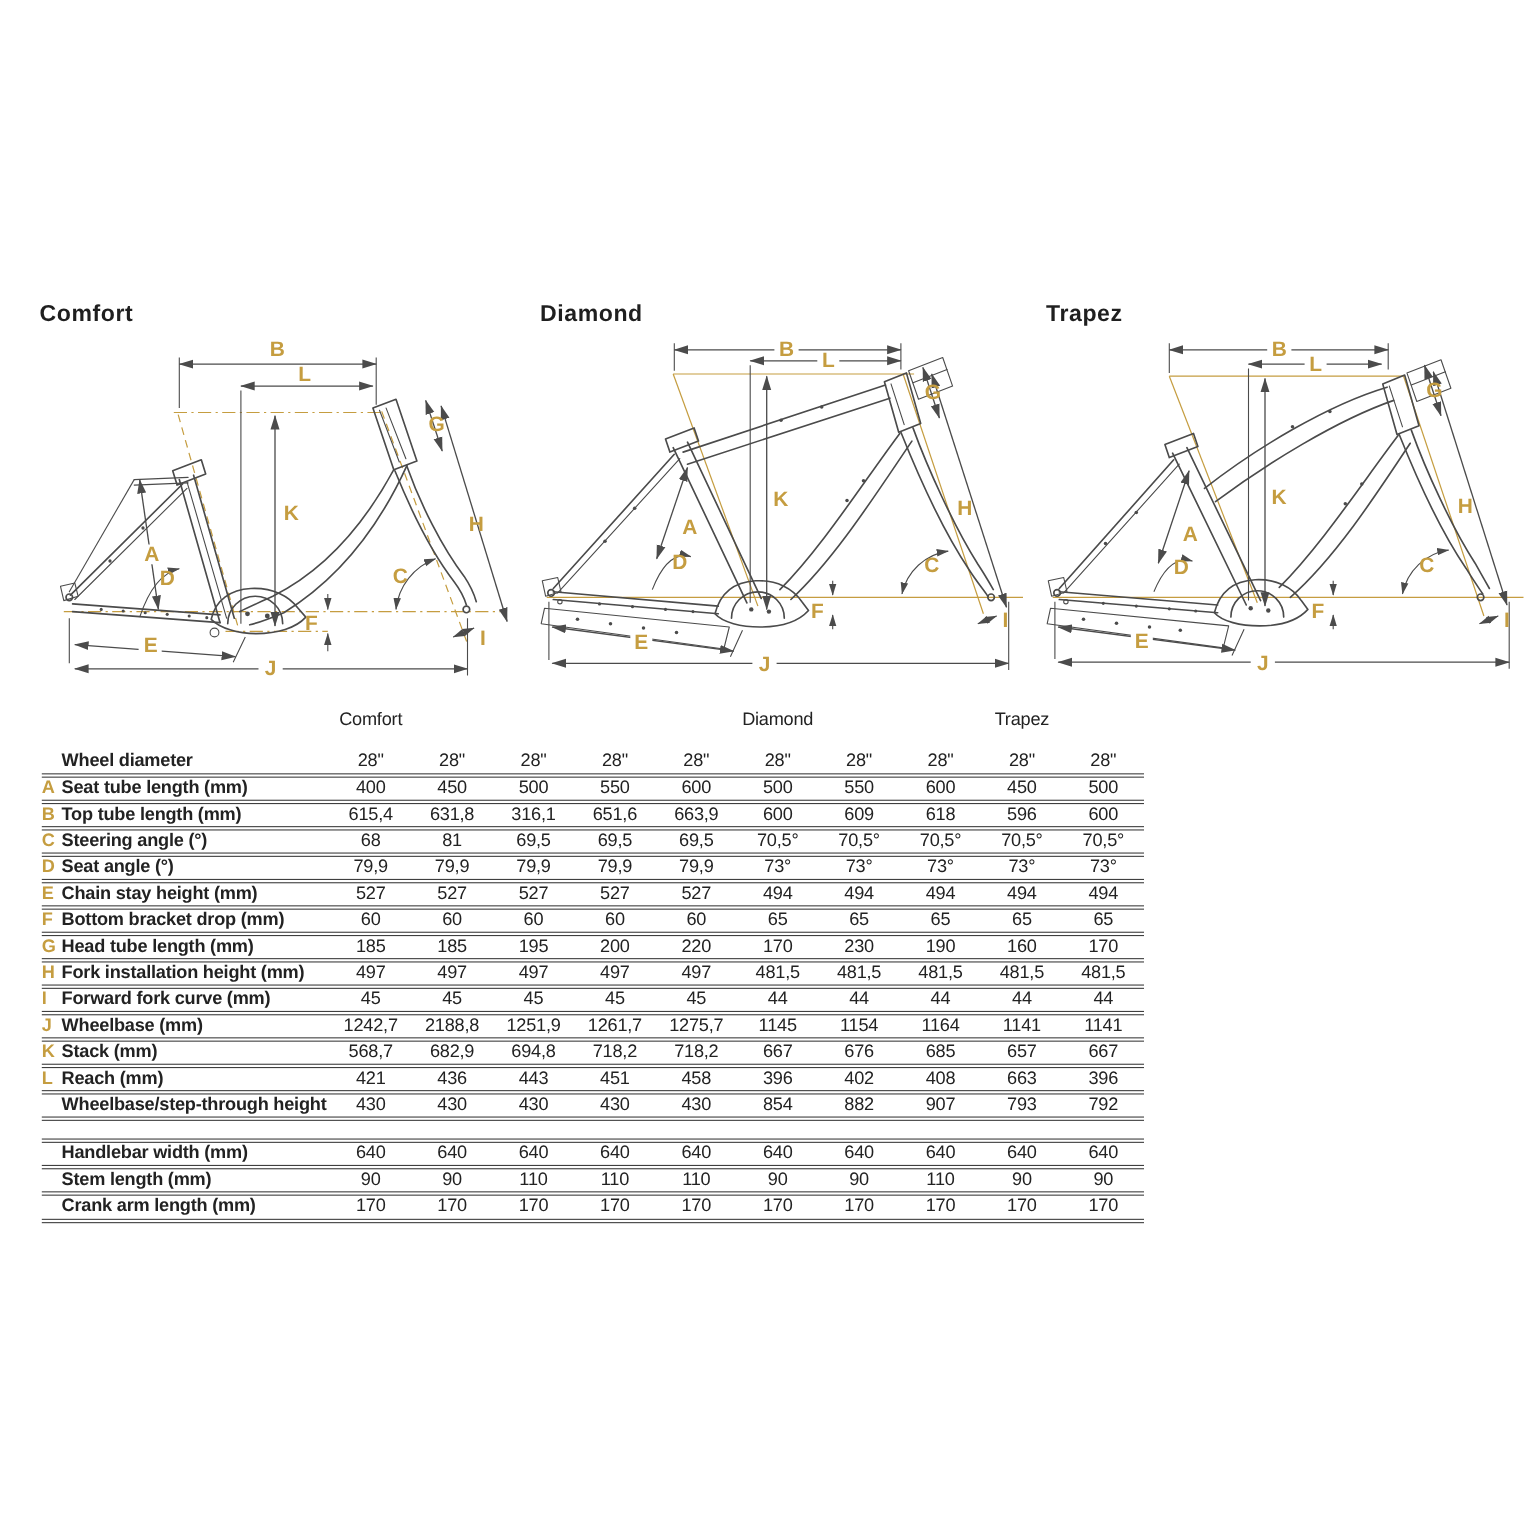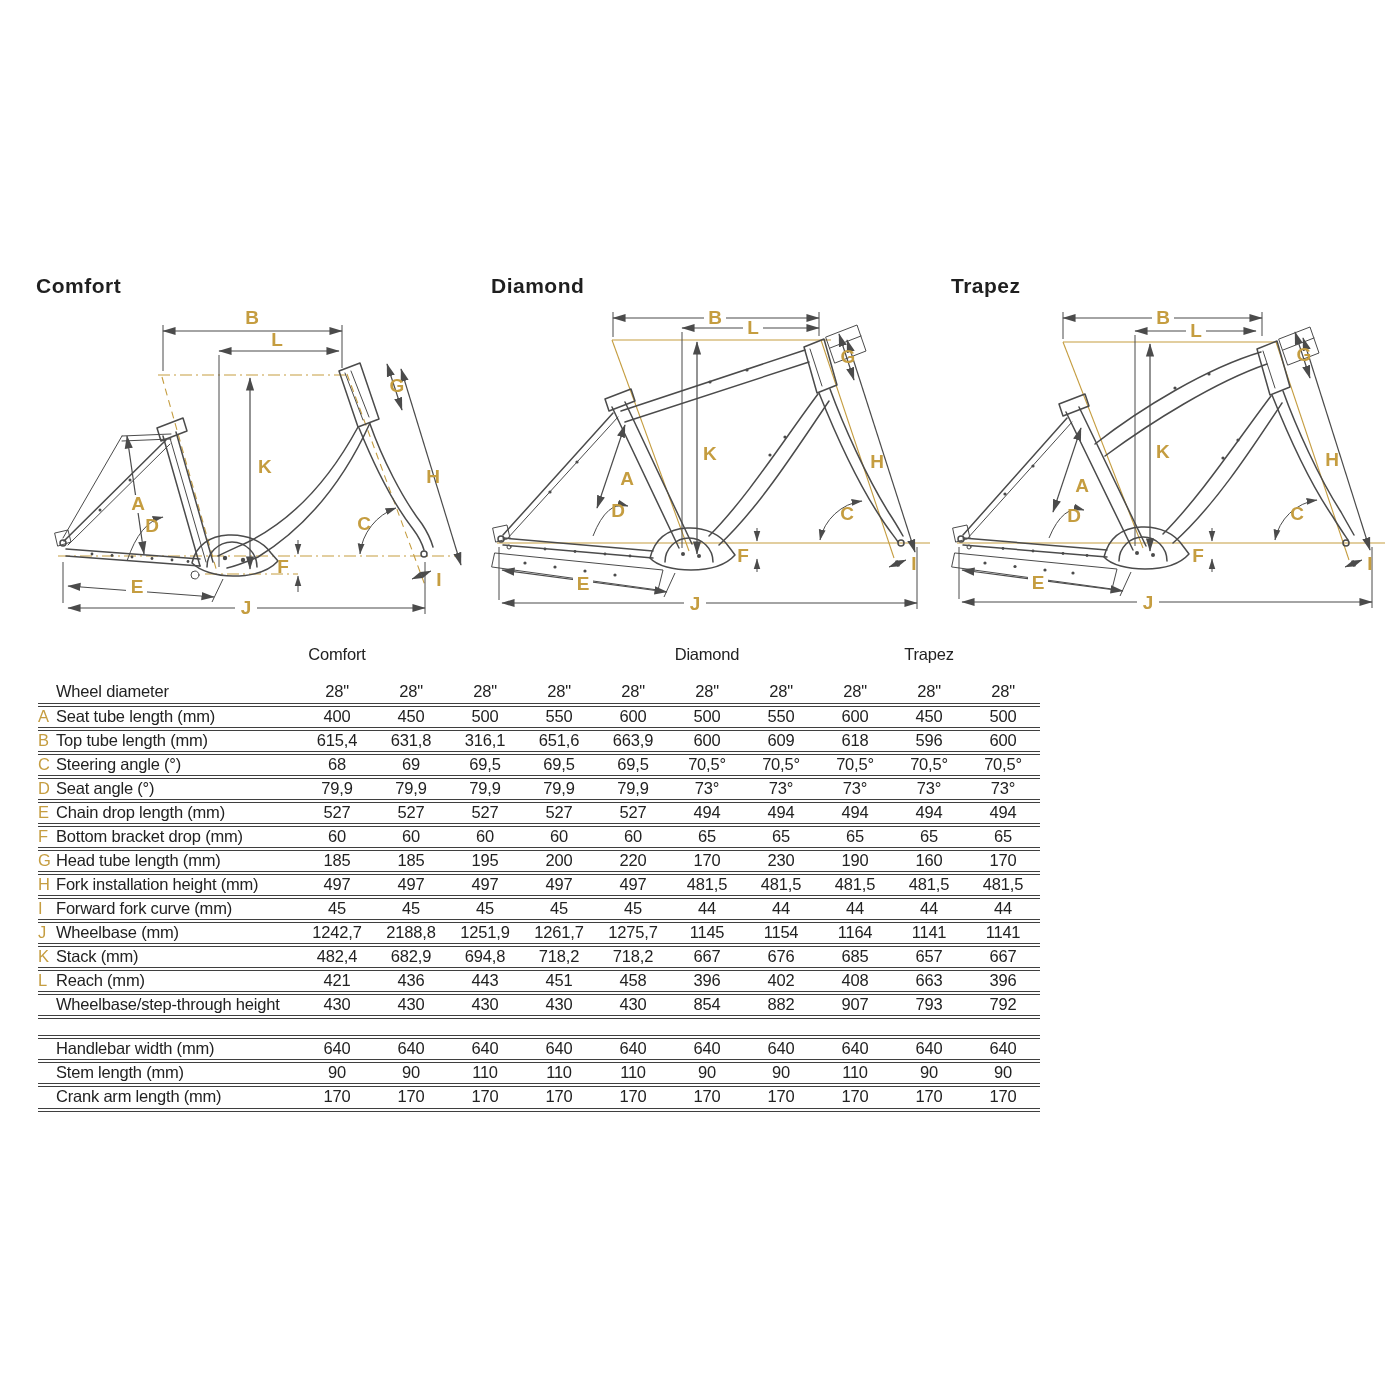--- a/index.html
+++ b/index.html
@@ -18,21 +18,21 @@
   .golddd{stroke-dasharray:12 4 2 4;}
   .lbl{fill:#c59d40;font-family:"Liberation Sans",sans-serif;font-size:19px;font-weight:bold;}
   .lblbg{fill:#ffffff;stroke:none;}
   
   .geo-table{position:absolute;left:38px;top:642px;width:1002px;letter-spacing:-0.2px;}
   .t-row{display:grid;grid-template-columns:262px repeat(10,74px);align-items:end;border-bottom:4px double #3f3f3f;height:24px;box-sizing:border-box;}
   .t-row.t-ghead{border-bottom:none;height:24px;}
   .t-row.t-wheel{height:41px;}
   .t-row.t-spacer{height:20px;}
   .t-row.t-last{height:25px;}
-  .t-lab{display:flex;align-items:flex-end;padding-bottom:2px;font-size:16.5px;white-space:nowrap;}
+  .t-lab{display:flex;align-items:flex-end;padding-bottom:2px;font-size:16.5px;white-space:nowrap;font-weight:bold;}
   .t-letter{display:inline-block;width:18px;color:#c59d40;flex:0 0 18px;}
   .t-label{color:#222;}
   .t-val{text-align:center;font-size:16.5px;padding-bottom:2px;color:#222;white-space:nowrap;}
   .t-gh{font-size:16.5px;color:#222;}
 </style>
 </head>
 <body>
 
 <div class="diagram" style="left:30px;top:270px;width:450px;height:362px;">
   <div class="diagram-title">Comfort</div>
@@ -378,21 +378,21 @@
       <div class="t-val">618</div>
       <div class="t-val">596</div>
       <div class="t-val">600</div>
     </div>
     <div class="t-row">
       <div class="t-lab">
         <span class="t-letter">C</span>
         <span class="t-label">Steering angle (°)</span>
       </div>
       <div class="t-val">68</div>
-      <div class="t-val">69</div>
+      <div class="t-val">81</div>
       <div class="t-val">69,5</div>
       <div class="t-val">69,5</div>
       <div class="t-val">69,5</div>
       <div class="t-val">70,5°</div>
       <div class="t-val">70,5°</div>
       <div class="t-val">70,5°</div>
       <div class="t-val">70,5°</div>
       <div class="t-val">70,5°</div>
     </div>
     <div class="t-row">
@@ -407,21 +407,21 @@
       <div class="t-val">79,9</div>
       <div class="t-val">73°</div>
       <div class="t-val">73°</div>
       <div class="t-val">73°</div>
       <div class="t-val">73°</div>
       <div class="t-val">73°</div>
     </div>
     <div class="t-row">
       <div class="t-lab">
         <span class="t-letter">E</span>
-        <span class="t-label">Chain drop length (mm)</span>
+        <span class="t-label">Chain stay height (mm)</span>
       </div>
       <div class="t-val">527</div>
       <div class="t-val">527</div>
       <div class="t-val">527</div>
       <div class="t-val">527</div>
       <div class="t-val">527</div>
       <div class="t-val">494</div>
       <div class="t-val">494</div>
       <div class="t-val">494</div>
       <div class="t-val">494</div>
@@ -505,21 +505,21 @@
       <div class="t-val">1154</div>
       <div class="t-val">1164</div>
       <div class="t-val">1141</div>
       <div class="t-val">1141</div>
     </div>
     <div class="t-row">
       <div class="t-lab">
         <span class="t-letter">K</span>
         <span class="t-label">Stack (mm)</span>
       </div>
-      <div class="t-val">482,4</div>
+      <div class="t-val">568,7</div>
       <div class="t-val">682,9</div>
       <div class="t-val">694,8</div>
       <div class="t-val">718,2</div>
       <div class="t-val">718,2</div>
       <div class="t-val">667</div>
       <div class="t-val">676</div>
       <div class="t-val">685</div>
       <div class="t-val">657</div>
       <div class="t-val">667</div>
     </div>

